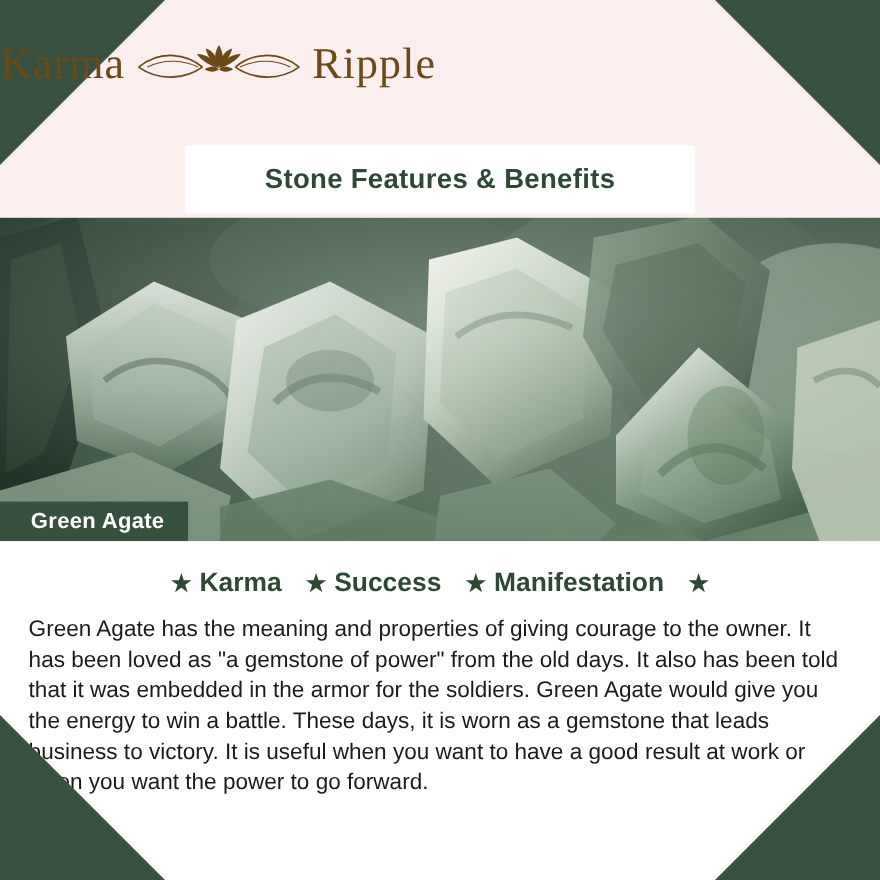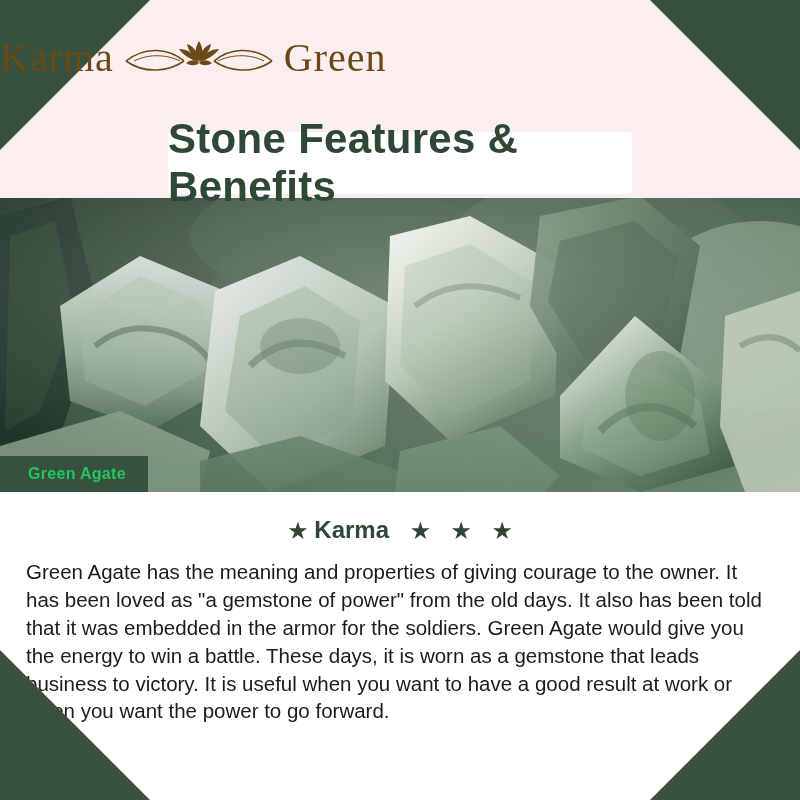--- a/index.html
+++ b/index.html
@@ -100,21 +100,21 @@
     background: #ffffff;
     border-radius: 3px;
     display: flex;
     align-items: center;
     justify-content: center;
     z-index: 6;
   }
   .title-text {
     font-family: "Liberation Sans", sans-serif;
     font-weight: bold;
-    font-size: 42px;
+    font-size: 25px;
     color: #2f4735;
     letter-spacing: .3px;
   }
 
   
   .photo {
     position: absolute;
     top: 196px;
     left: 0;
     width: 800px;
@@ -125,24 +125,24 @@
   }
   .photo svg { display: block; }
 
   .stone-label {
     position: absolute;
     left: 0;
     bottom: 0;
     height: 36px;
     padding: 0 22px 0 28px;
     background: #36513d;
-    color: #22c55e;
+    color: #ffffff;
     display: flex;
     align-items: center;
-    font-size: 16px;
+    font-size: 20px;
     font-weight: bold;
     letter-spacing: .3px;
     z-index: 4;
   }
 
   
   .content {
     position: absolute;
     top: 492px;
     left: 0;
@@ -296,40 +296,42 @@
             <path d="M75,6 C79,13 80,19 75,26 C70,19 71,13 75,6 Z"></path>
             <path d="M75,26 C69,22 64,15 63,9 C70,11 74,18 75,26 Z"></path>
             <path d="M75,26 C81,22 86,15 87,9 C80,11 76,18 75,26 Z"></path>
             <path d="M75,27 C67,25 59,20 55,14 C64,14 72,20 75,27 Z"></path>
             <path d="M75,27 C83,25 91,20 95,14 C86,14 78,20 75,27 Z"></path>
             <path d="M62,28 C68,24 72,25 75,28 C72,31 66,31 62,28 Z"></path>
             <path d="M88,28 C82,24 78,25 75,28 C78,31 84,31 88,28 Z"></path>
           </g>
         </svg>
       </span>
-      <span class="brand-word">Green</span>
+      <span class="brand-word">Ripple</span>
     </div>
   </div>
 
   <div class="title-band"></div>
   <div class="title-box">
     <span class="title-text">Stone Features &amp; Benefits</span>
   </div>
 
   <div class="content">
     <div class="benefits">
       <span class="benefit">
         <span class="star">★</span>
         <span>Karma</span>
       </span>
       <span class="benefit">
         <span class="star">★</span>
+        <span>Success</span>
       </span>
       <span class="benefit">
         <span class="star">★</span>
+        <span>Manifestation</span>
       </span>
       <span class="benefit">
         <span class="star">★</span>
       </span>
     </div>
 
     <p class="description">Green Agate has the meaning and properties of giving courage to the owner. It has been loved as "a gemstone of power" from the old days. It also has been told that it was embedded in the armor for the soldiers. Green Agate would give you the energy to win a battle. These days, it is worn as a gemstone that leads business to victory. It is useful when you want to have a good result at work or when you want the power to go forward.</p>
   </div>
 
   <div class="bottom-strip"></div>

